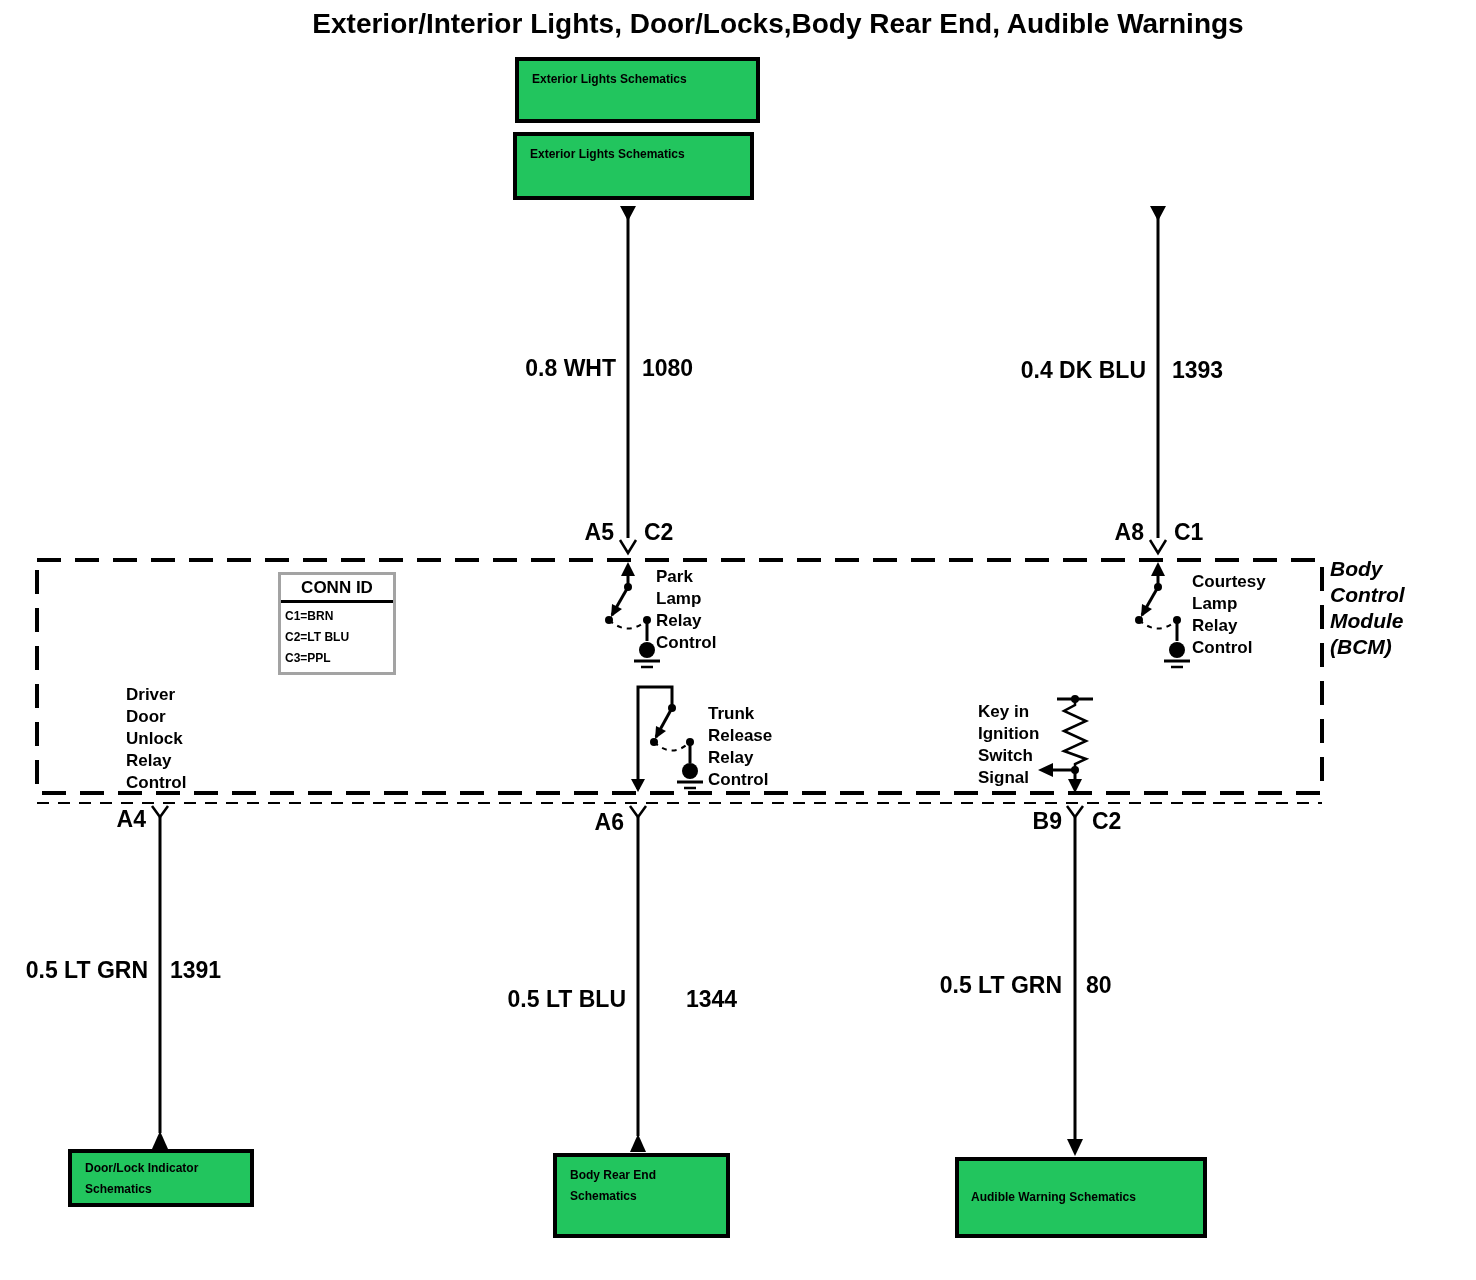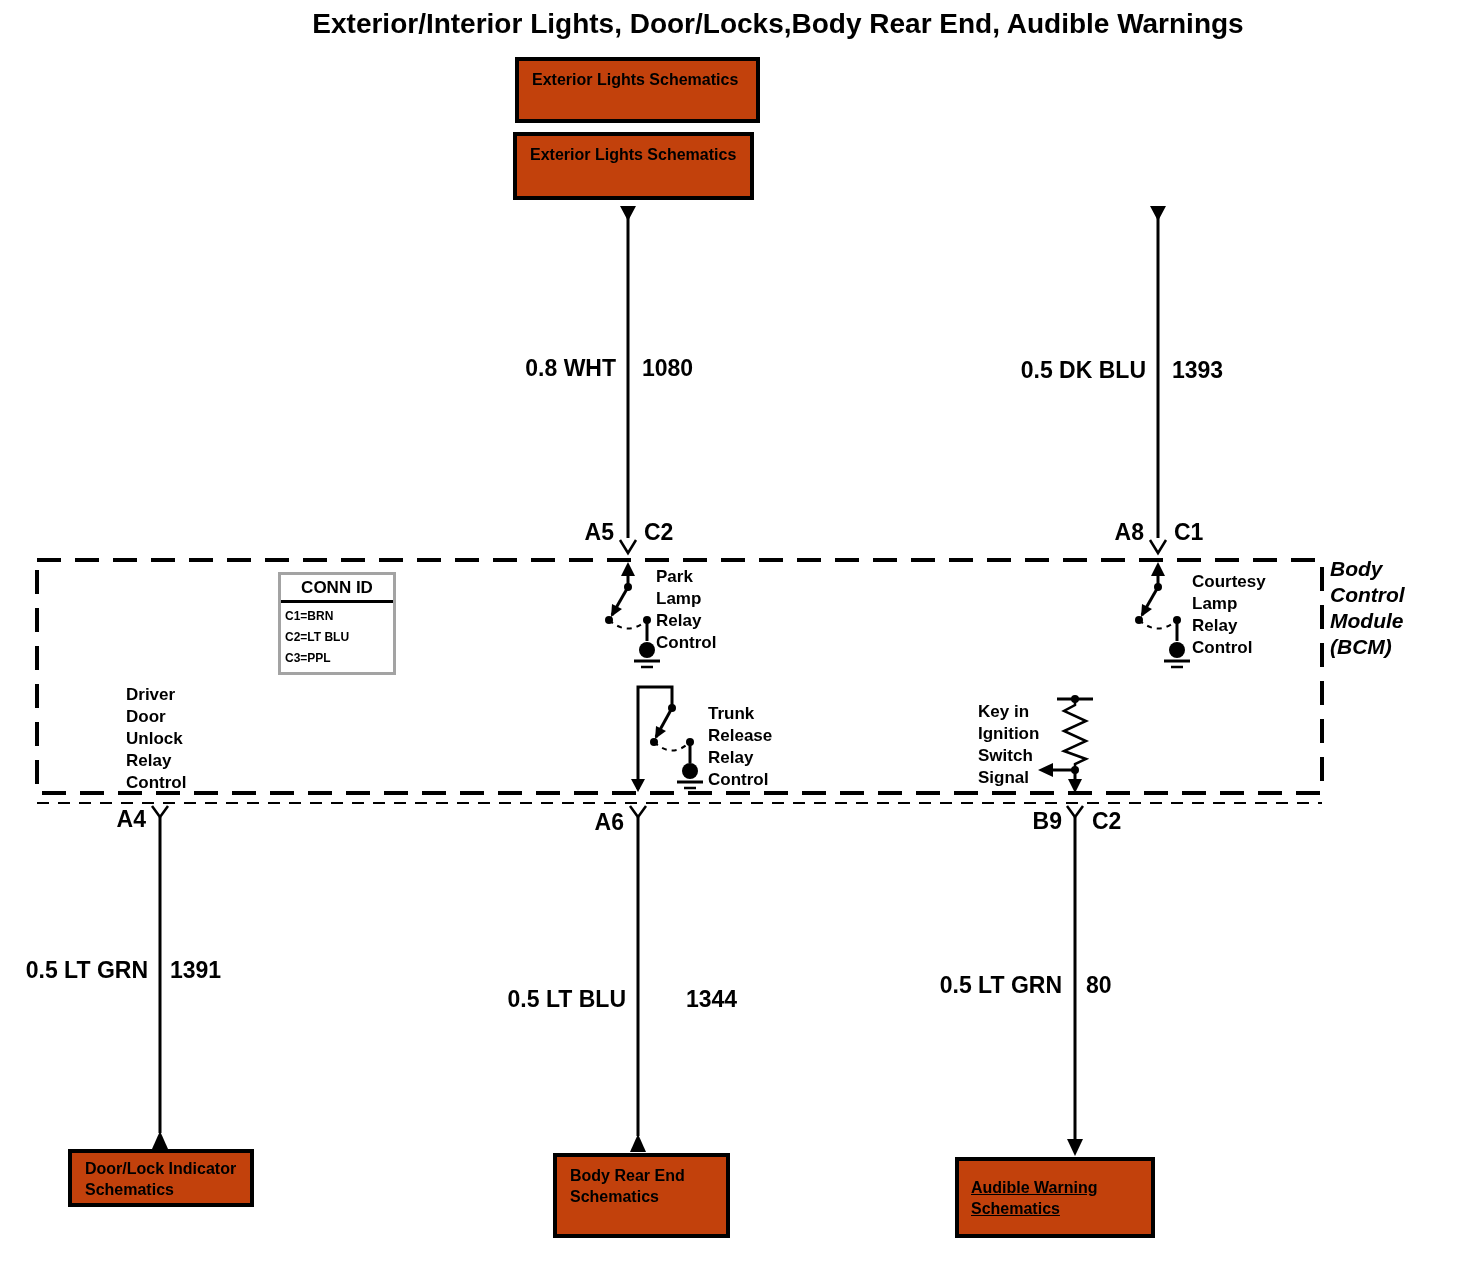--- a/index.html
+++ b/index.html
@@ -1,21 +1,21 @@
 <!DOCTYPE html>
 <html><head>
 <meta charset="utf-8">
 <style>
   * { margin:0; padding:0; box-sizing:border-box; }
   html,body { background:#ffffff; }
   body { font-family:"Liberation Sans", sans-serif; }
   .canvas { position:relative; width:1476px; height:1280px; background:#ffffff; color:#000000; font-weight:bold; overflow:hidden; }
   .pre { white-space:pre-line; }
   .title { position:absolute; left:80px; top:8px; width:1396px; text-align:center; font-size:28px; letter-spacing:0px; }
-  .sbox { position:absolute; border:4px solid #000; font-size:16px; line-height:21px; padding:8px 6px 0 13px; background:#c2410c; }
+  .sbox { position:absolute; border:4px solid #000; font-size:12px; line-height:21px; padding:8px 6px 0 13px; background:#22c55e; }
   .sbox.center { display:flex; align-items:center; padding:0 0 0 12px; }
   .lbl { position:absolute; font-size:17px; line-height:22px; white-space:pre-line; }
   .wspec { position:absolute; font-size:23px; }
   .ra { text-align:right; }
   .pin { position:absolute; font-size:23px; }
   .bcmname { position:absolute; font-size:21px; line-height:26px; white-space:pre-line; }
   .connid { position:absolute; left:278px; top:572px; width:118px; border:3px solid #a3a3a3; background:#fff; }
   .connid .hdr { border-bottom:3px solid #000; text-align:center; font-size:17px; line-height:25px; }
   .connid .rows { font-size:12px; line-height:21px; padding:3px 2px 3px 4px; white-space:pre-line; }
   svg.wiring { position:absolute; left:0; top:0; }
@@ -122,28 +122,28 @@
   <div class="sbox" style="left:515px; top:57px; width:245px; height:66px;">
     <span>Exterior Lights Schematics</span>
   </div>
   <div class="sbox" style="left:513px; top:132px; width:241px; height:68px;">
     <span>Exterior Lights Schematics</span>
   </div>
   <div class="sbox pre" style="left:68px; top:1149px; width:186px; height:58px; padding-top:5px;"><span class="pre">Door/Lock Indicator
 Schematics</span></div>
   <div class="sbox pre" style="left:553px; top:1153px; width:177px; height:85px;"><span class="pre">Body Rear End
 Schematics</span></div>
-  <div class="sbox center" style="left:955px; top:1157px; width:200px; height:81px;text-decoration:underline;">
+  <div class="sbox center" style="left:955px; top:1157px; width:252px; height:81px;">
     <span>Audible Warning Schematics</span>
   </div>
 
   <div class="wspec ra" style="left:420px; top:355px; width:196px;">0.8 WHT</div>
   <div class="wspec" style="left:642px; top:355px;">1080</div>
 
-  <div class="wspec ra" style="left:920px; top:357px; width:226px;">0.5 DK BLU</div>
+  <div class="wspec ra" style="left:920px; top:357px; width:226px;">0.4 DK BLU</div>
   <div class="wspec" style="left:1172px; top:357px;">1393</div>
 
   <div class="wspec ra" style="left:0px; top:957px; width:148px;">0.5 LT GRN</div>
   <div class="wspec" style="left:170px; top:957px;">1391</div>
 
   <div class="wspec ra" style="left:430px; top:986px; width:196px;">0.5 LT BLU</div>
   <div class="wspec" style="left:686px; top:986px;">1344</div>
 
   <div class="wspec ra" style="left:890px; top:972px; width:172px;">0.5 LT GRN</div>
   <div class="wspec" style="left:1086px; top:972px;">80</div>

